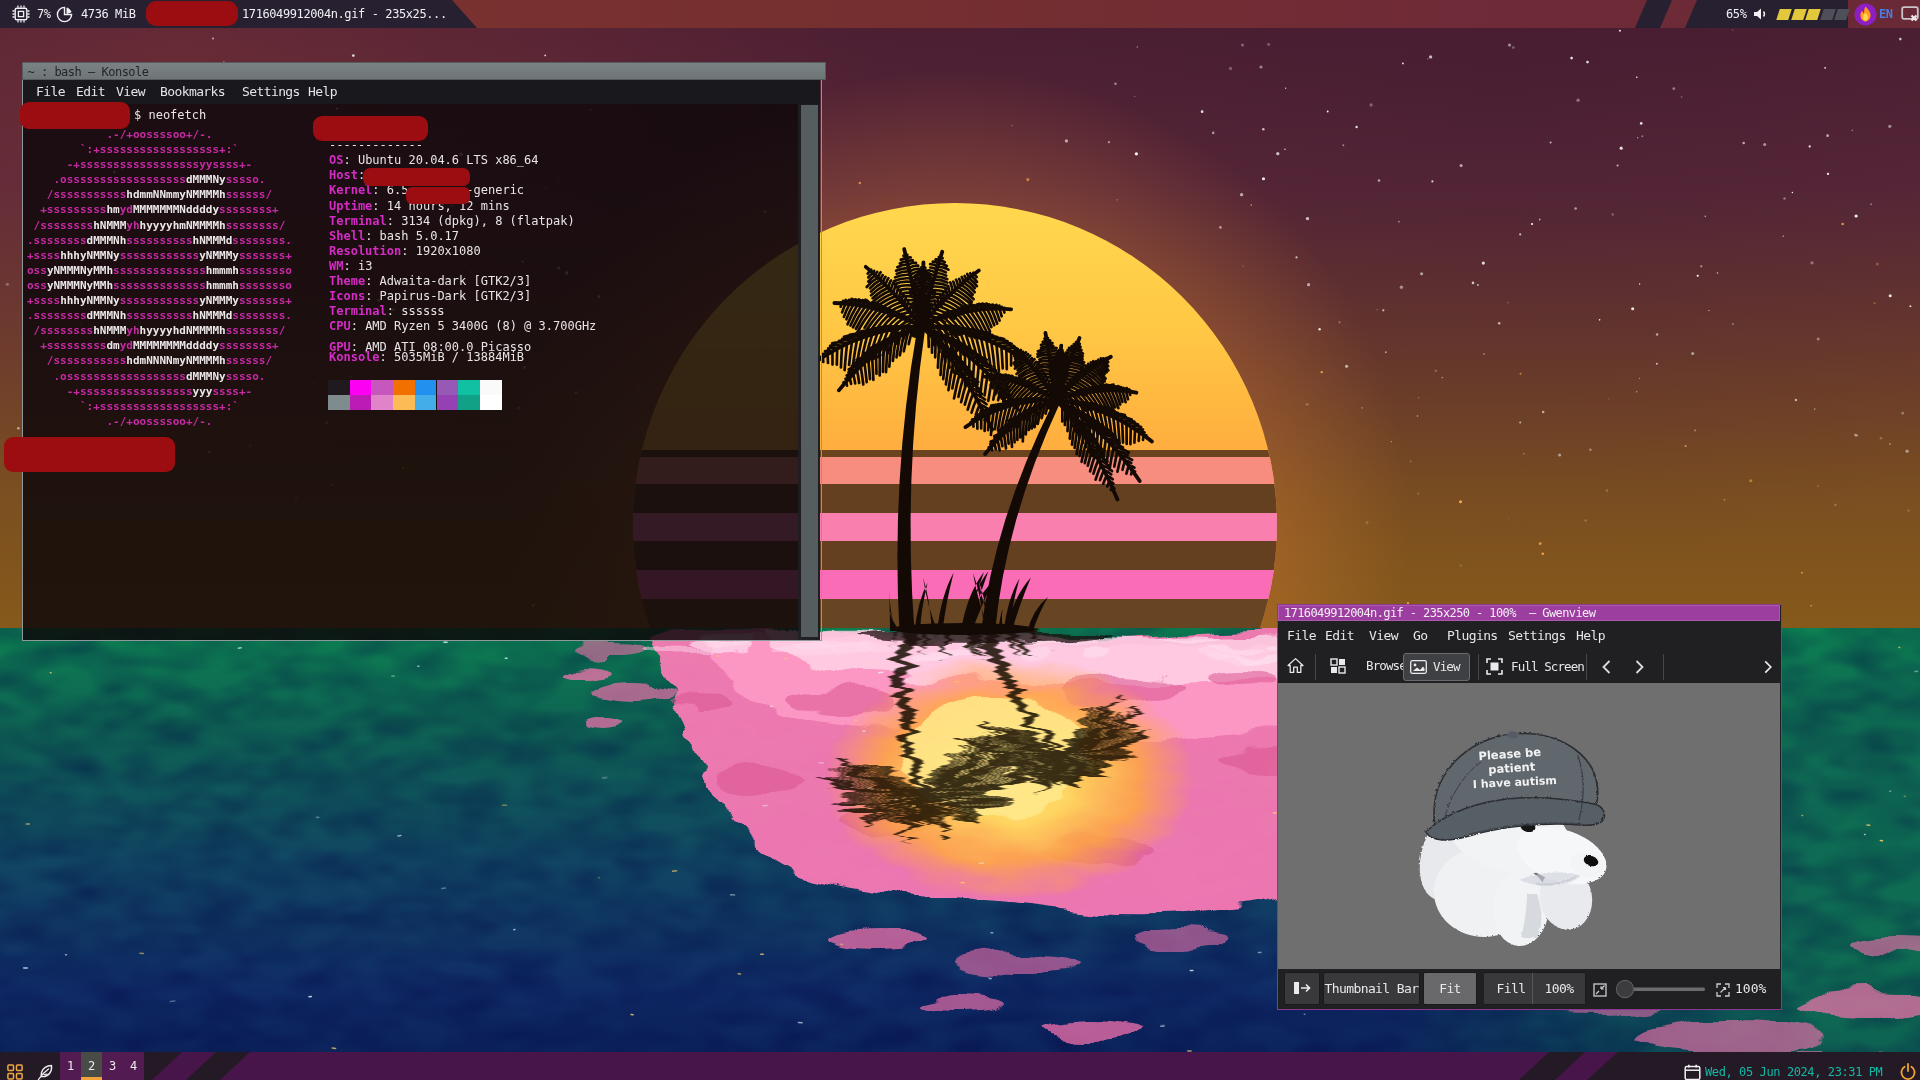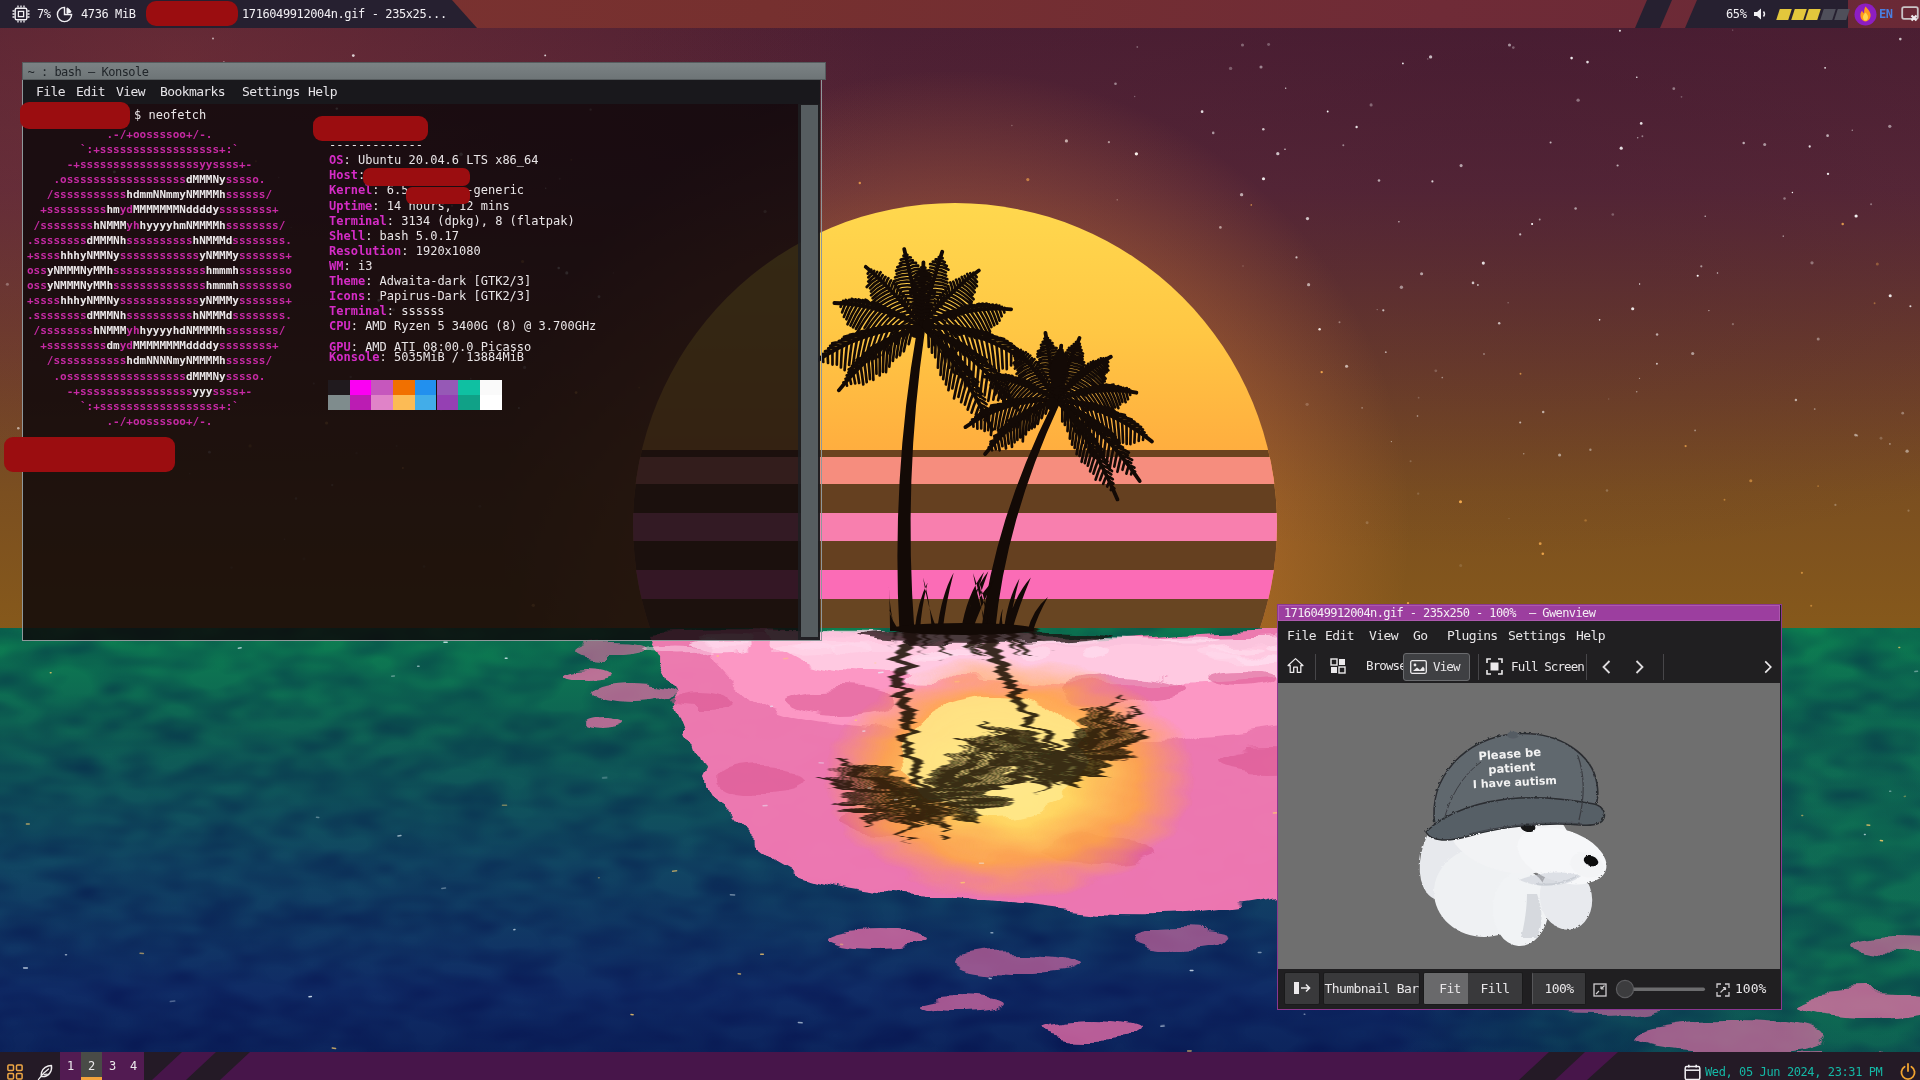--- a/index.html
+++ b/index.html
@@ -794,21 +794,21 @@
           <rect x="1" y="1" width="5" height="12" fill="#eceaec"></rect>
           <path d="M8 7 L16 7 M13 3.5 L16.5 7 L13 10.5" fill="none" stroke="#eceaec" stroke-width="1.6"></path>
         </svg>
       </span>
       <span class="s-btn" style="left:45px; width:97px;">
           <span>Thumbnail Bar</span>
         </span>
       <span class="s-btn lit" style="left:145px; width:54px;">
           <span>Fit</span>
         </span>
-      <span class="s-btn" style="left:190px; width:55px; border-left:none;">
+      <span class="s-btn" style="left:206px; width:55px; border-left:none;">
           <span>Fill</span>
         </span>
       <span class="s-btn" style="left:254px; width:54px; border-left:1px solid #565659;">
           <span>100%</span>
         </span>
       <span style="position:absolute; left:315px; top:13px;">
         <svg width="14" height="14" viewBox="0 0 14 14">
             <rect x="1" y="1" width="12" height="12" fill="none" stroke="#cfcdcf" stroke-width="1.3"></rect>
             <path d="M8 6 L11.5 2.5 M8 6 L8 3.2 M8 6 L10.8 6 M3 11 L6 8" fill="none" stroke="#cfcdcf" stroke-width="1.2"></path>
           </svg>

